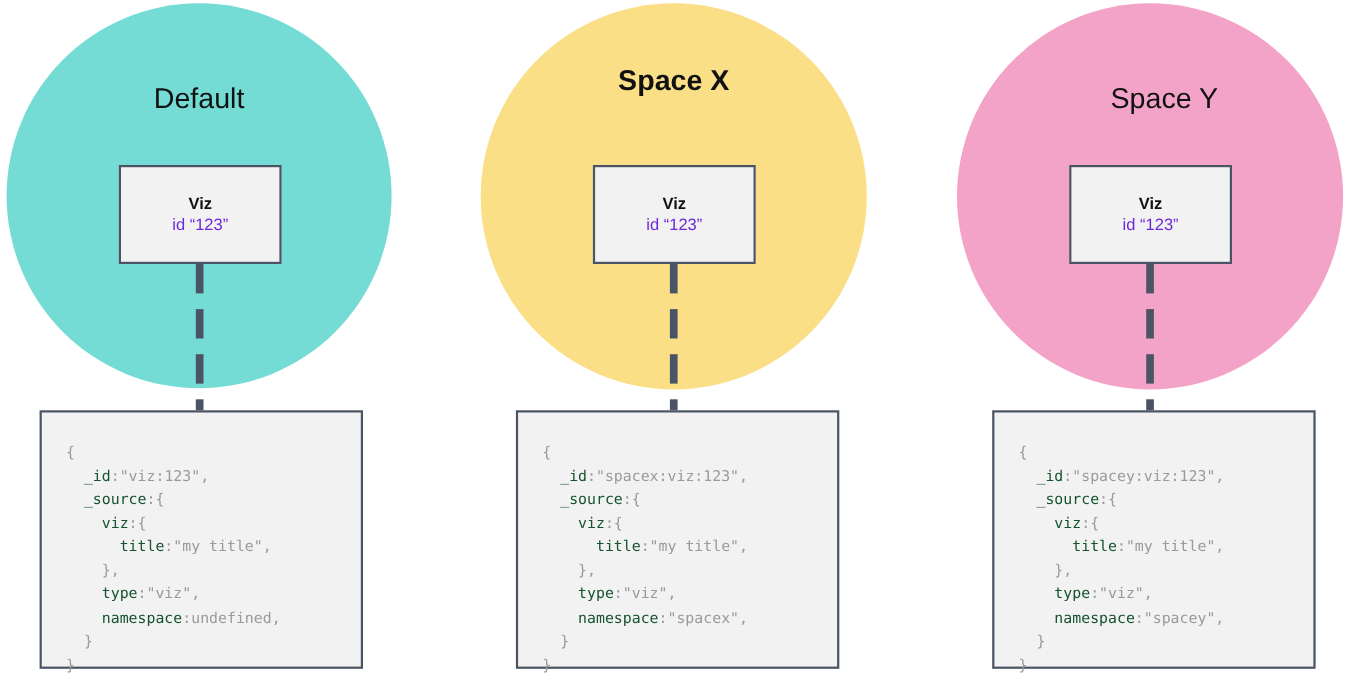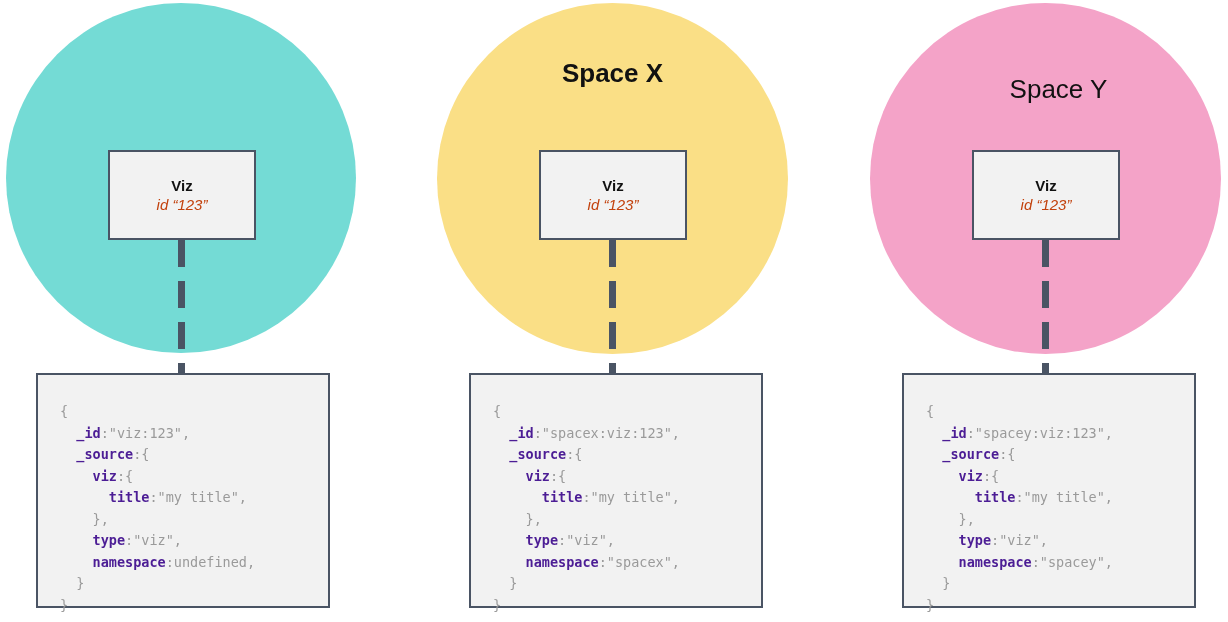--- a/index.html
+++ b/index.html
@@ -53,23 +53,22 @@
     justify-content: center;
   }
   .viz-title {
     font-size: 15px;
     font-weight: bold;
     color: #111111;
     line-height: 19px;
   }
   .viz-sub {
     font-size: 15px;
-    color: #c2410c;
+    color: #6d28d9;
     line-height: 20px;
-    font-style: italic;
   }
 
   
   .connector {
     position: absolute;
     width: 7px;
     background-image: linear-gradient(
       to bottom,
       #4a5464 0px, #4a5464 27px,
       rgba(0,0,0,0) 27px, rgba(0,0,0,0) 41px
@@ -87,39 +86,40 @@
     padding: 26px 0 0 22px;
   }
   .code {
     font-family: "DejaVu Sans Mono", monospace;
     font-size: 13.5px;
     line-height: 21.5px;
     white-space: pre;
     color: #9a9a9a;
   }
   .code .k {
-    color: #4c1d95;
-    font-weight: bold;
+    color: #14532d;
+    font-weight: normal;
   }
   .code .v {
     color: #9a9a9a;
   }
   .code .p {
     color: #9a9a9a;
   }
 </style>
 </head>
 <body>
 
 <div class="stage">
 
   <div class="column" style="left:0px; width:420px;">
 
     <div class="circle" style="left: 6px; top: 3px; width: 350px; height: 350px; background: rgb(116, 219, 213);"></div>
 
+    <div class="circle-title" style="left:6px; top:74px; width:350px;">Default</div>
 
     <div class="connector" style="left:178px; top:240px; height:134px;"></div>
 
     <div class="viz-box" style="left:108px; top:150px; width:148px; height:90px;">
       <div class="viz-title">Viz</div>
       <div class="viz-sub">id “123”</div>
     </div>
 
     <div class="code-box" style="left:36px; top:373px; width:294px; height:235px;">
       <div class="code"><span class="p">{</span>

